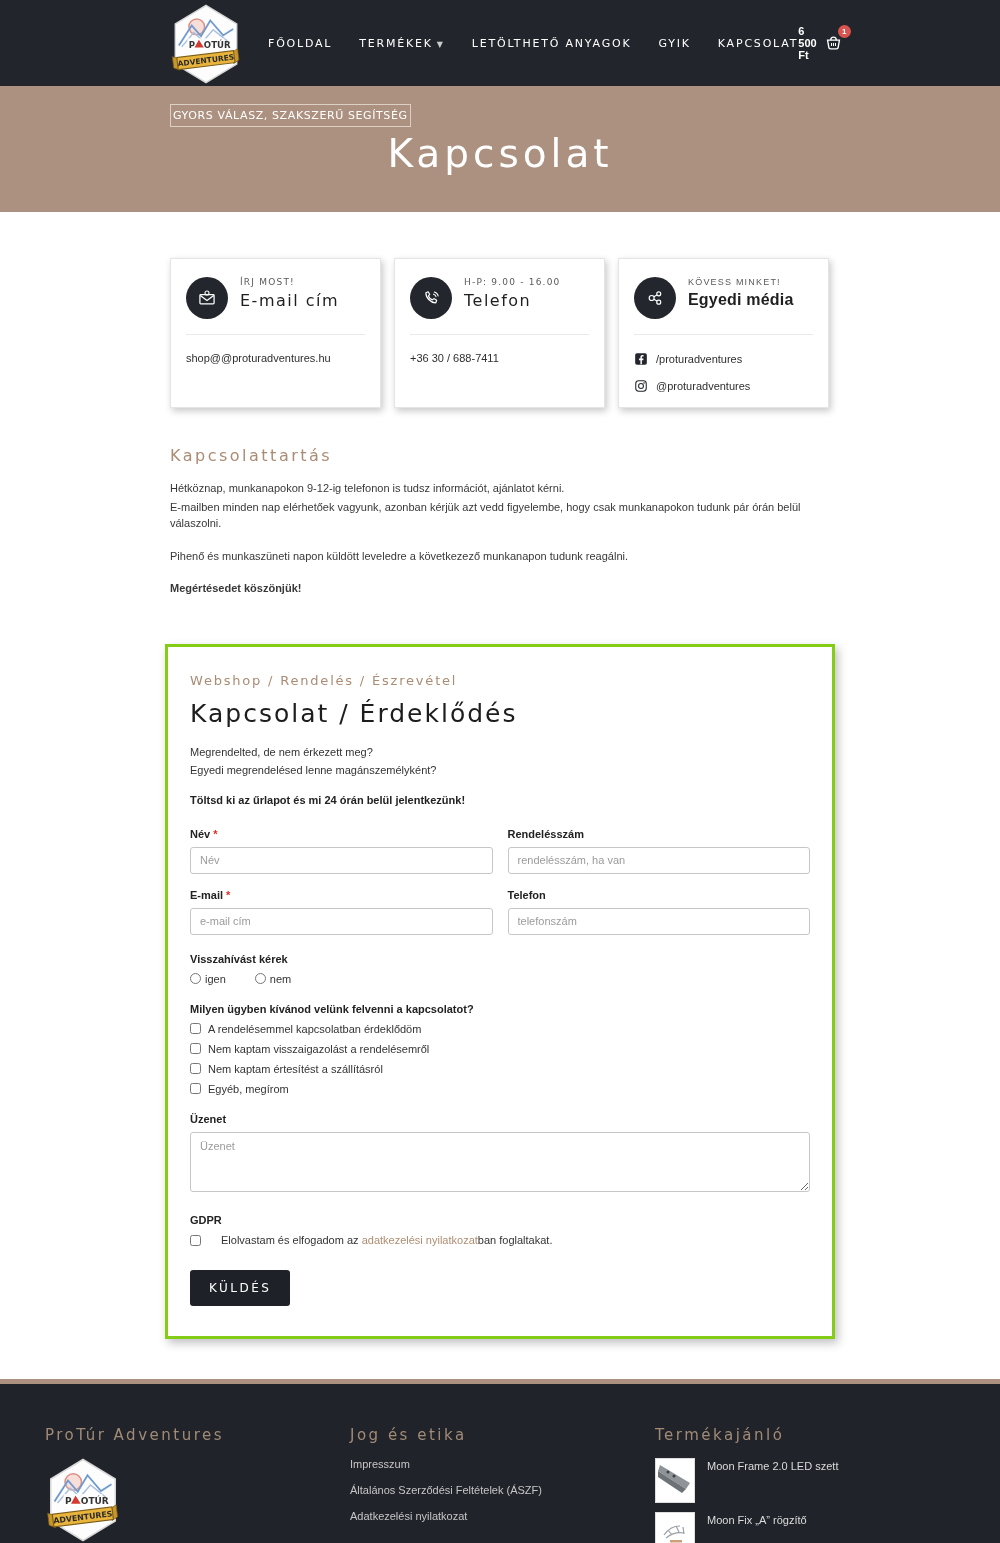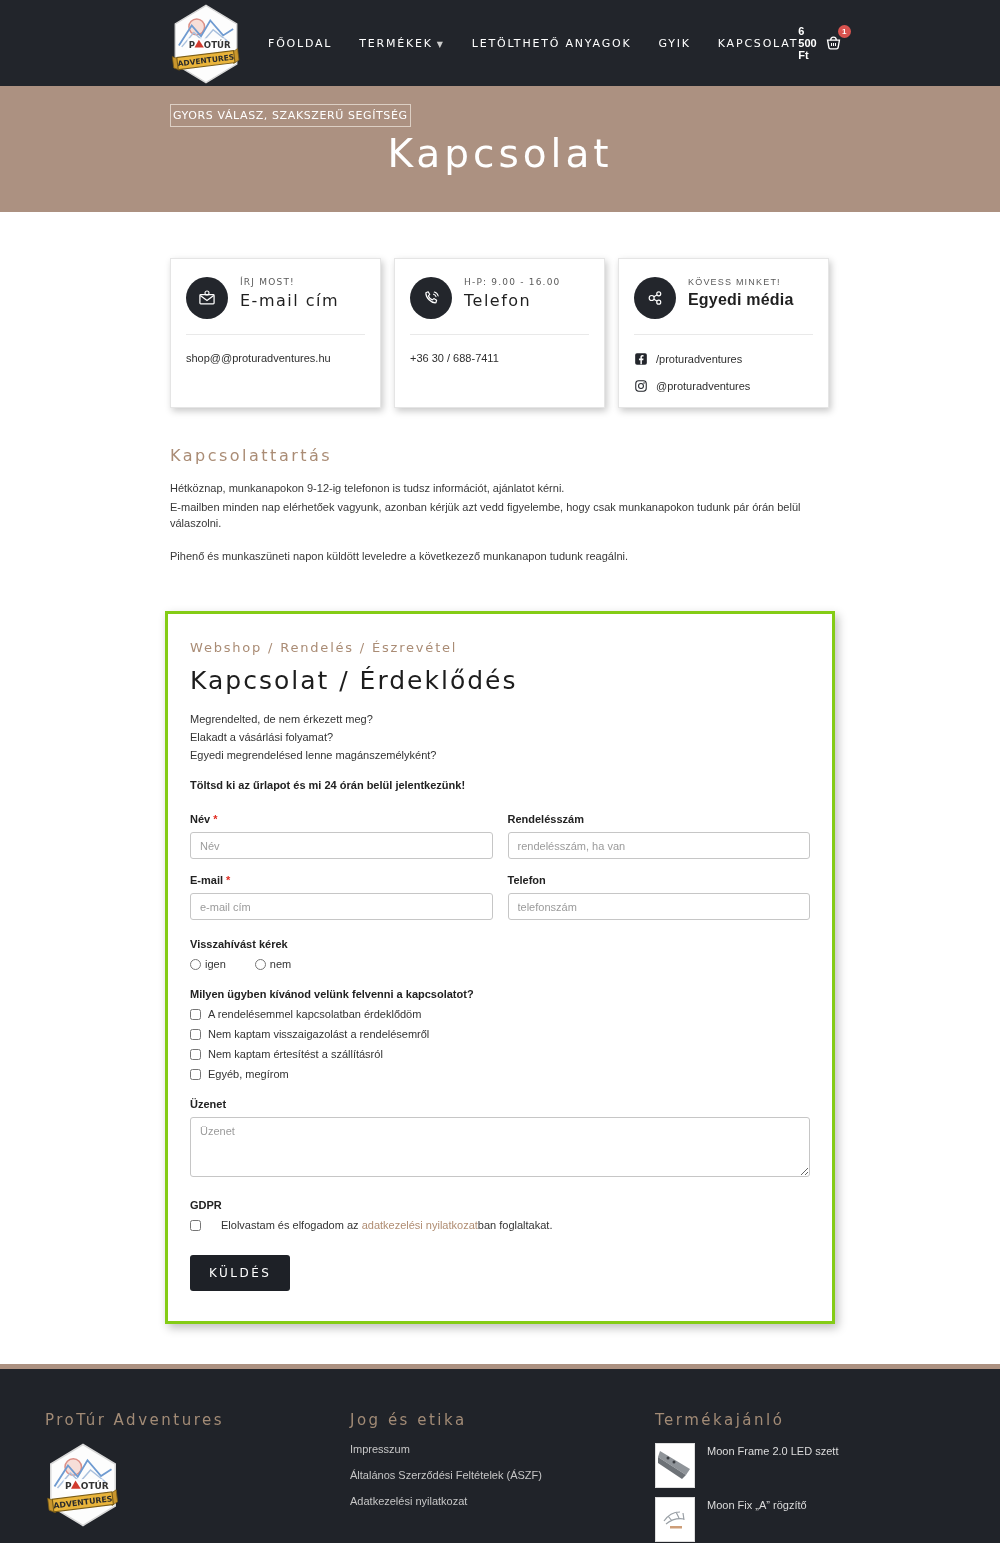--- a/index.html
+++ b/index.html
@@ -226,29 +226,29 @@
         <span>@proturadventures</span>
       </div>
     </div>
   </div>
 
   <section class="info">
     <h2 class="info-title disp">Kapcsolattartás</h2>
     <p class="tight">Hétköznap, munkanapokon 9-12-ig telefonon is tudsz információt, ajánlatot kérni.</p>
     <p>E-mailben minden nap elérhetőek vagyunk, azonban kérjük azt vedd figyelembe, hogy csak munkanapokon tudunk pár órán belül válaszolni.</p>
     <p>Pihenő és munkaszüneti napon küldött leveledre a következező munkanapon tudunk reagálni.</p>
+    <p class="bold-note">Megértésedet köszönjük!</p>
   </section>
 </div>
 
 <div class="form-card">
   <div class="form-sub disp">Webshop / Rendelés / Észrevétel</div>
   <h2 class="form-title disp">Kapcsolat / Érdeklődés</h2>
 
   <p class="intro-line">Megrendelted, de nem érkezett meg?</p>
-  <p class="intro-line">Elakadt a vásárlási folyamat?</p>
   <p class="intro-line">Egyedi megrendelésed lenne magánszemélyként?</p>
   <p class="cta">Töltsd ki az űrlapot és mi 24 órán belül jelentkezünk!</p>
 
   <div class="grid">
     <div>
       <label class="field-label"><span>Név</span> <span class="req">*</span></label>
       <input type="text" class="text-input" placeholder="Név" style="">
     </div>
     <div>
       <label class="field-label">Rendelésszám</label>

